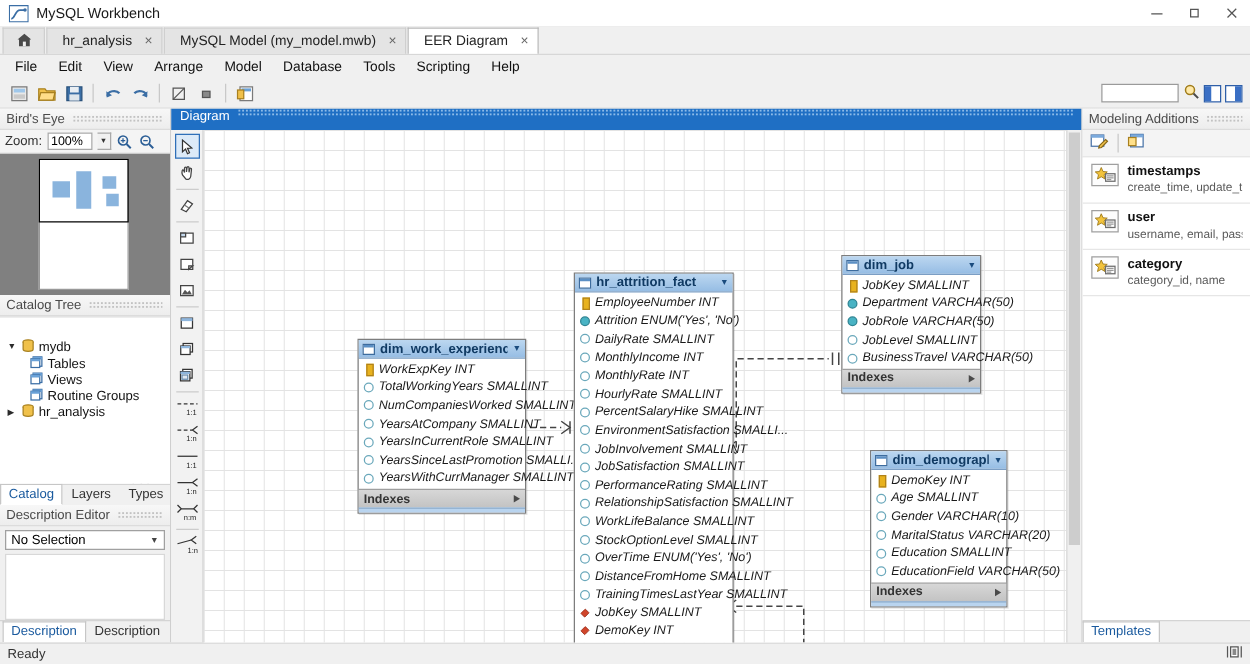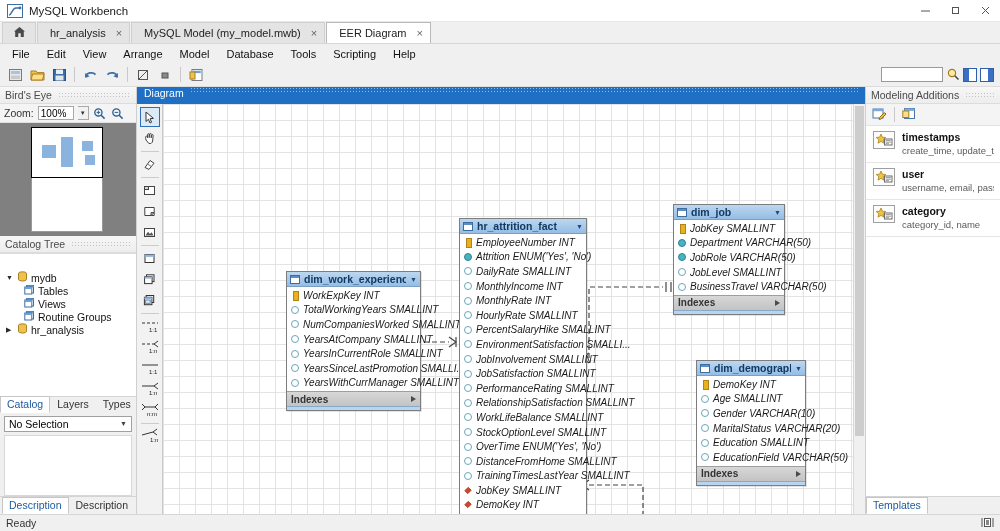--- a/index.html
+++ b/index.html
@@ -360,20 +360,24 @@
           <span>hr_analysis</span>
         </div>
       </div>
 
       <div class="tabsrow">
         <div class="ltab active">Catalog</div>
         <div class="ltab">Layers</div>
         <div class="ltab">User Types</div>
       </div>
 
+      <div class="panelhdr">
+        <span>Description Editor</span>
+        <span class="dots"></span>
+      </div>
 
       <div class="selbox">
         <span>No Selection</span>
         <span class="cv">▼</span>
       </div>
       <div class="descarea"></div>
 
       <div class="botabs">
         <div class="ltab active">Description</div>
         <div class="ltab">Description</div>

